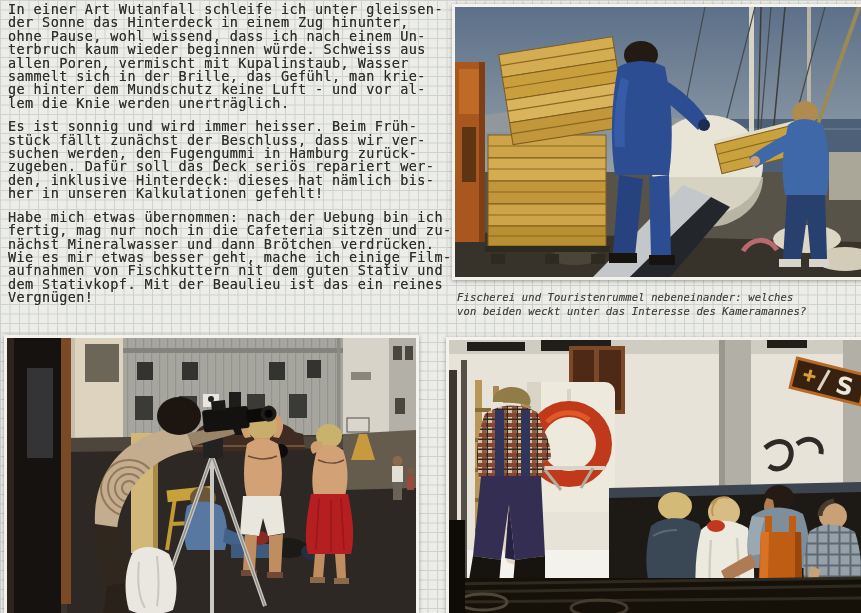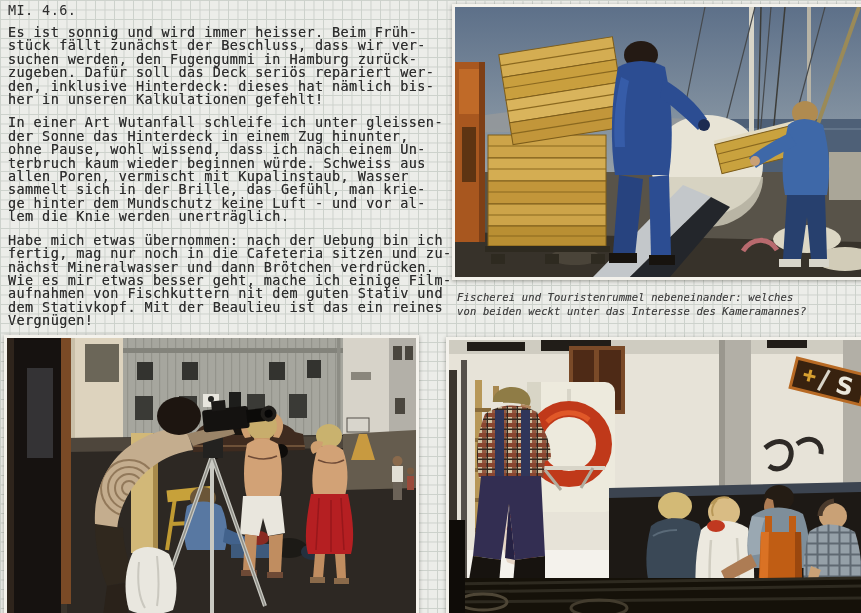--- a/index.html
+++ b/index.html
@@ -25,35 +25,34 @@
   .photo-1{left:452px;top:4px;}
   .photo-2{left:4px;top:335px;}
   .photo-3{left:446px;top:337px;}
 </style>
 </head>
 <body>
 
 <div class="page">
 
   <div class="text-block">
-    <h1 class="heading">MI. 4.6.</h1>
-    <p class="typed">Es ist sonnig und wird immer heisser. Beim Früh-
-stück fällt zunächst der Beschluss, dass wir ver-
-suchen werden, den Fugengummi in Hamburg zurück-
-zugeben. Dafür soll das Deck seriös repariert wer-
-den, inklusive Hinterdeck: dieses hat nämlich bis-
-her in unseren Kalkulationen gefehlt!</p>
     <p class="typed">In einer Art Wutanfall schleife ich unter gleissen-
 der Sonne das Hinterdeck in einem Zug hinunter,
 ohne Pause, wohl wissend, dass ich nach einem Un-
 terbruch kaum wieder beginnen würde. Schweiss aus
 allen Poren, vermischt mit Kupalinstaub, Wasser
 sammelt sich in der Brille, das Gefühl, man krie-
 ge hinter dem Mundschutz keine Luft - und vor al-
 lem die Knie werden unerträglich.</p>
+    <p class="typed">Es ist sonnig und wird immer heisser. Beim Früh-
+stück fällt zunächst der Beschluss, dass wir ver-
+suchen werden, den Fugengummi in Hamburg zurück-
+zugeben. Dafür soll das Deck seriös repariert wer-
+den, inklusive Hinterdeck: dieses hat nämlich bis-
+her in unseren Kalkulationen gefehlt!</p>
     <p class="typed">Habe mich etwas übernommen: nach der Uebung bin ich
 fertig, mag nur noch in die Cafeteria sitzen und zu-
 nächst Mineralwasser und dann Brötchen verdrücken.
 Wie es mir etwas besser geht, mache ich einige Film-
 aufnahmen von Fischkuttern nit dem guten Stativ und
 dem Stativkopf. Mit der Beaulieu ist das ein reines
 Vergnügen!</p>
   </div>
 
   <figure class="photo photo-1" style="margin:0" role="img" aria-label="Zwei Männer in blauen Overalls laden Holzkisten von einem Kai auf einen Fischkutter; links ein Stapel Kisten, dahinter Masten, Rigg und Himmel.">

